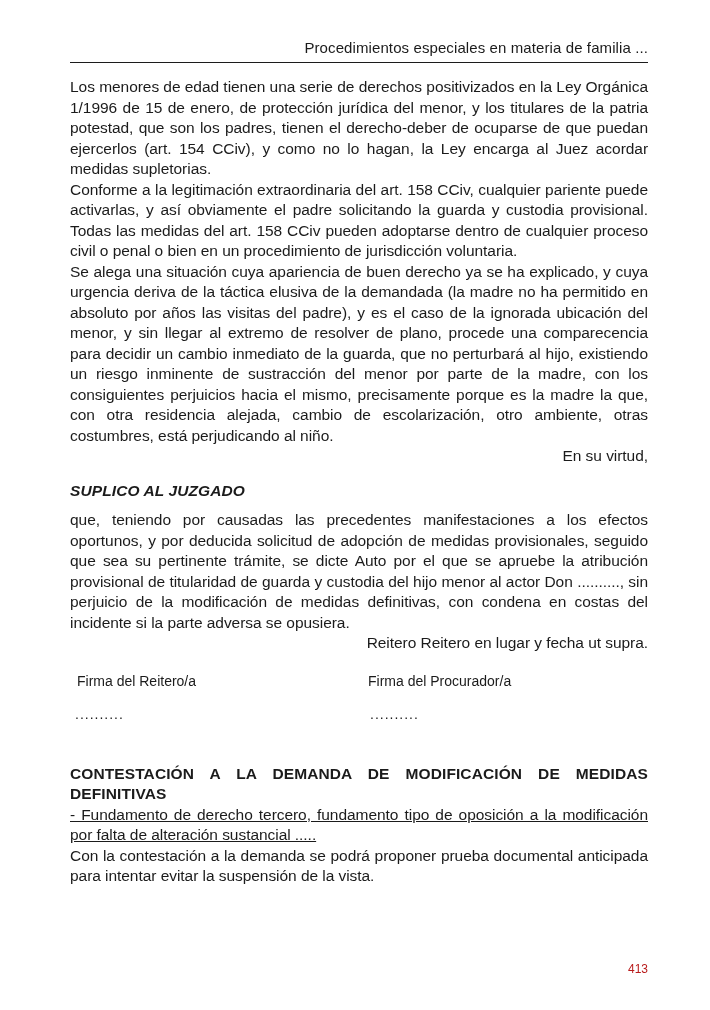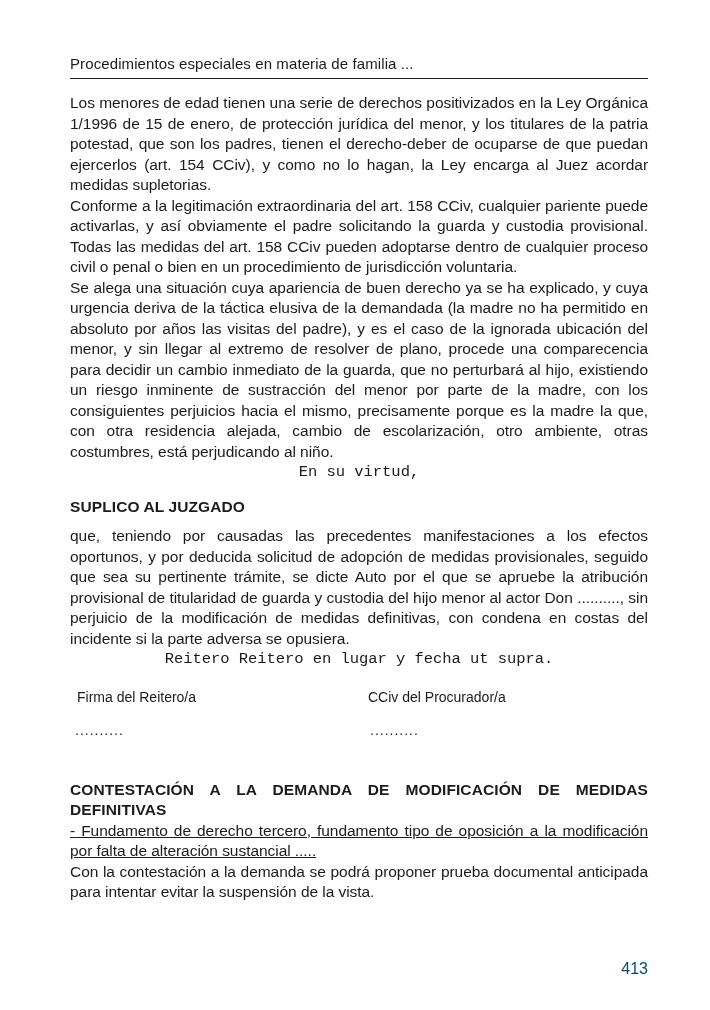--- a/index.html
+++ b/index.html
@@ -17,51 +17,52 @@
     color: #1b1b1b;
     -webkit-font-smoothing: antialiased;
   }
   .content {
     position: absolute;
     left: 70px;
     top: 0;
     width: 578px;
   }
   .running-header {
-    padding-top: 54px;
+    padding-top: 38px;
+    text-align: right;
     font-size: 15px;
     line-height: 20px;
     border-bottom: 1.5px solid #1c1c1c;
     padding-bottom: 4px;
     letter-spacing: 0.1px;
   }
   p.body-para {
     margin: 0;
     font-size: 15.5px;
     line-height: 20.5px;
     text-align: justify;
     letter-spacing: -0.05px;
   }
   p.first-para {
     margin-top: 14px;
   }
   p.no-justify {
-    text-align: center;
-    font-family: Liberation Mono, monospace;
+    text-align: right;
   }
   .section-heading {
     margin: 0;
     font-size: 15.5px;
     line-height: 20.5px;
     font-weight: bold;
     letter-spacing: 0.1px;
   }
   .heading-suplico {
     margin-top: 14px;
     margin-bottom: 9px;
+    font-style: italic;
   }
   .reitero {
     margin-top: 4px;
   }
   .signature-block {
     position: relative;
     margin-top: 17px;
     height: 20px;
     font-size: 14px;
     line-height: 20px;
@@ -83,23 +84,23 @@
     text-align: justify;
   }
   .para-fundamento {
     margin-top: 43px;
     text-decoration: underline;
   }
   .page-number {
     position: absolute;
     right: 62px;
     top: 958px;
-    font-size: 16px;
+    font-size: 12px;
     line-height: 22px;
-    color: #0c4a6e;
+    color: #b91c1c;
   }
 </style>
 </head>
 <body>
 
 <div class="page">
   <div class="content">
 
     <div class="running-header">
       <span>Procedimientos especiales en materia de familia ...</span>
@@ -114,21 +115,21 @@
     <p class="body-para no-justify">En su virtud,</p>
 
     <h2 class="section-heading heading-suplico">SUPLICO AL JUZGADO</h2>
 
     <p class="body-para">que, teniendo por causadas las precedentes manifestaciones a los efectos oportunos, y por deducida solicitud de adopción de medidas provisionales, seguido que sea su pertinente trámite, se dicte Auto por el que se apruebe la atribución provisional de titularidad de guarda y custodia del hijo menor al actor Don .........., sin perjuicio de la modificación de medidas definitivas, con condena en costas del incidente si la parte adversa se opusiera.</p>
 
     <p class="body-para no-justify reitero">Reitero Reitero en lugar y fecha ut supra.</p>
 
     <div class="signature-block">
       <span class="sig-left">Firma del Reitero/a</span>
-      <span class="sig-right">CCiv del Procurador/a</span>
+      <span class="sig-right">Firma del Procurador/a</span>
     </div>
 
     <div class="signature-dots-row">
       <span class="dots-left">..........</span>
       <span class="dots-right">..........</span>
     </div>
 
     <h2 class="section-heading heading-contestacion">CONTESTACIÓN A LA DEMANDA DE MODIFICACIÓN DE MEDIDAS DEFINITIVAS</h2>
 
     <p class="body-para para-fundamento">- Fundamento de derecho tercero, fundamento tipo de oposición a la modificación por falta de alteración sustancial .....</p>

